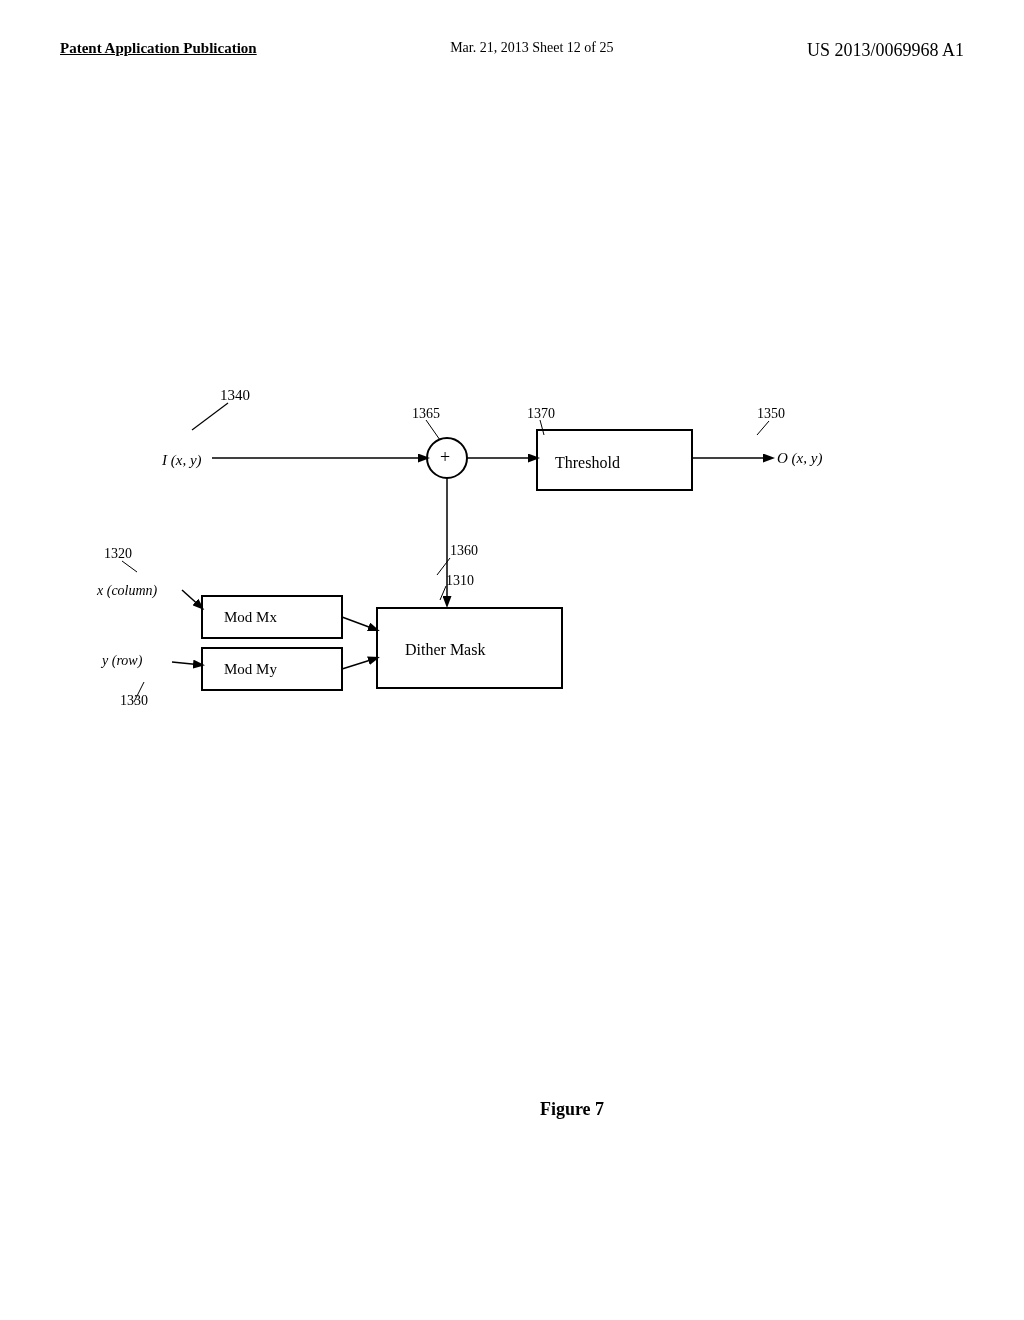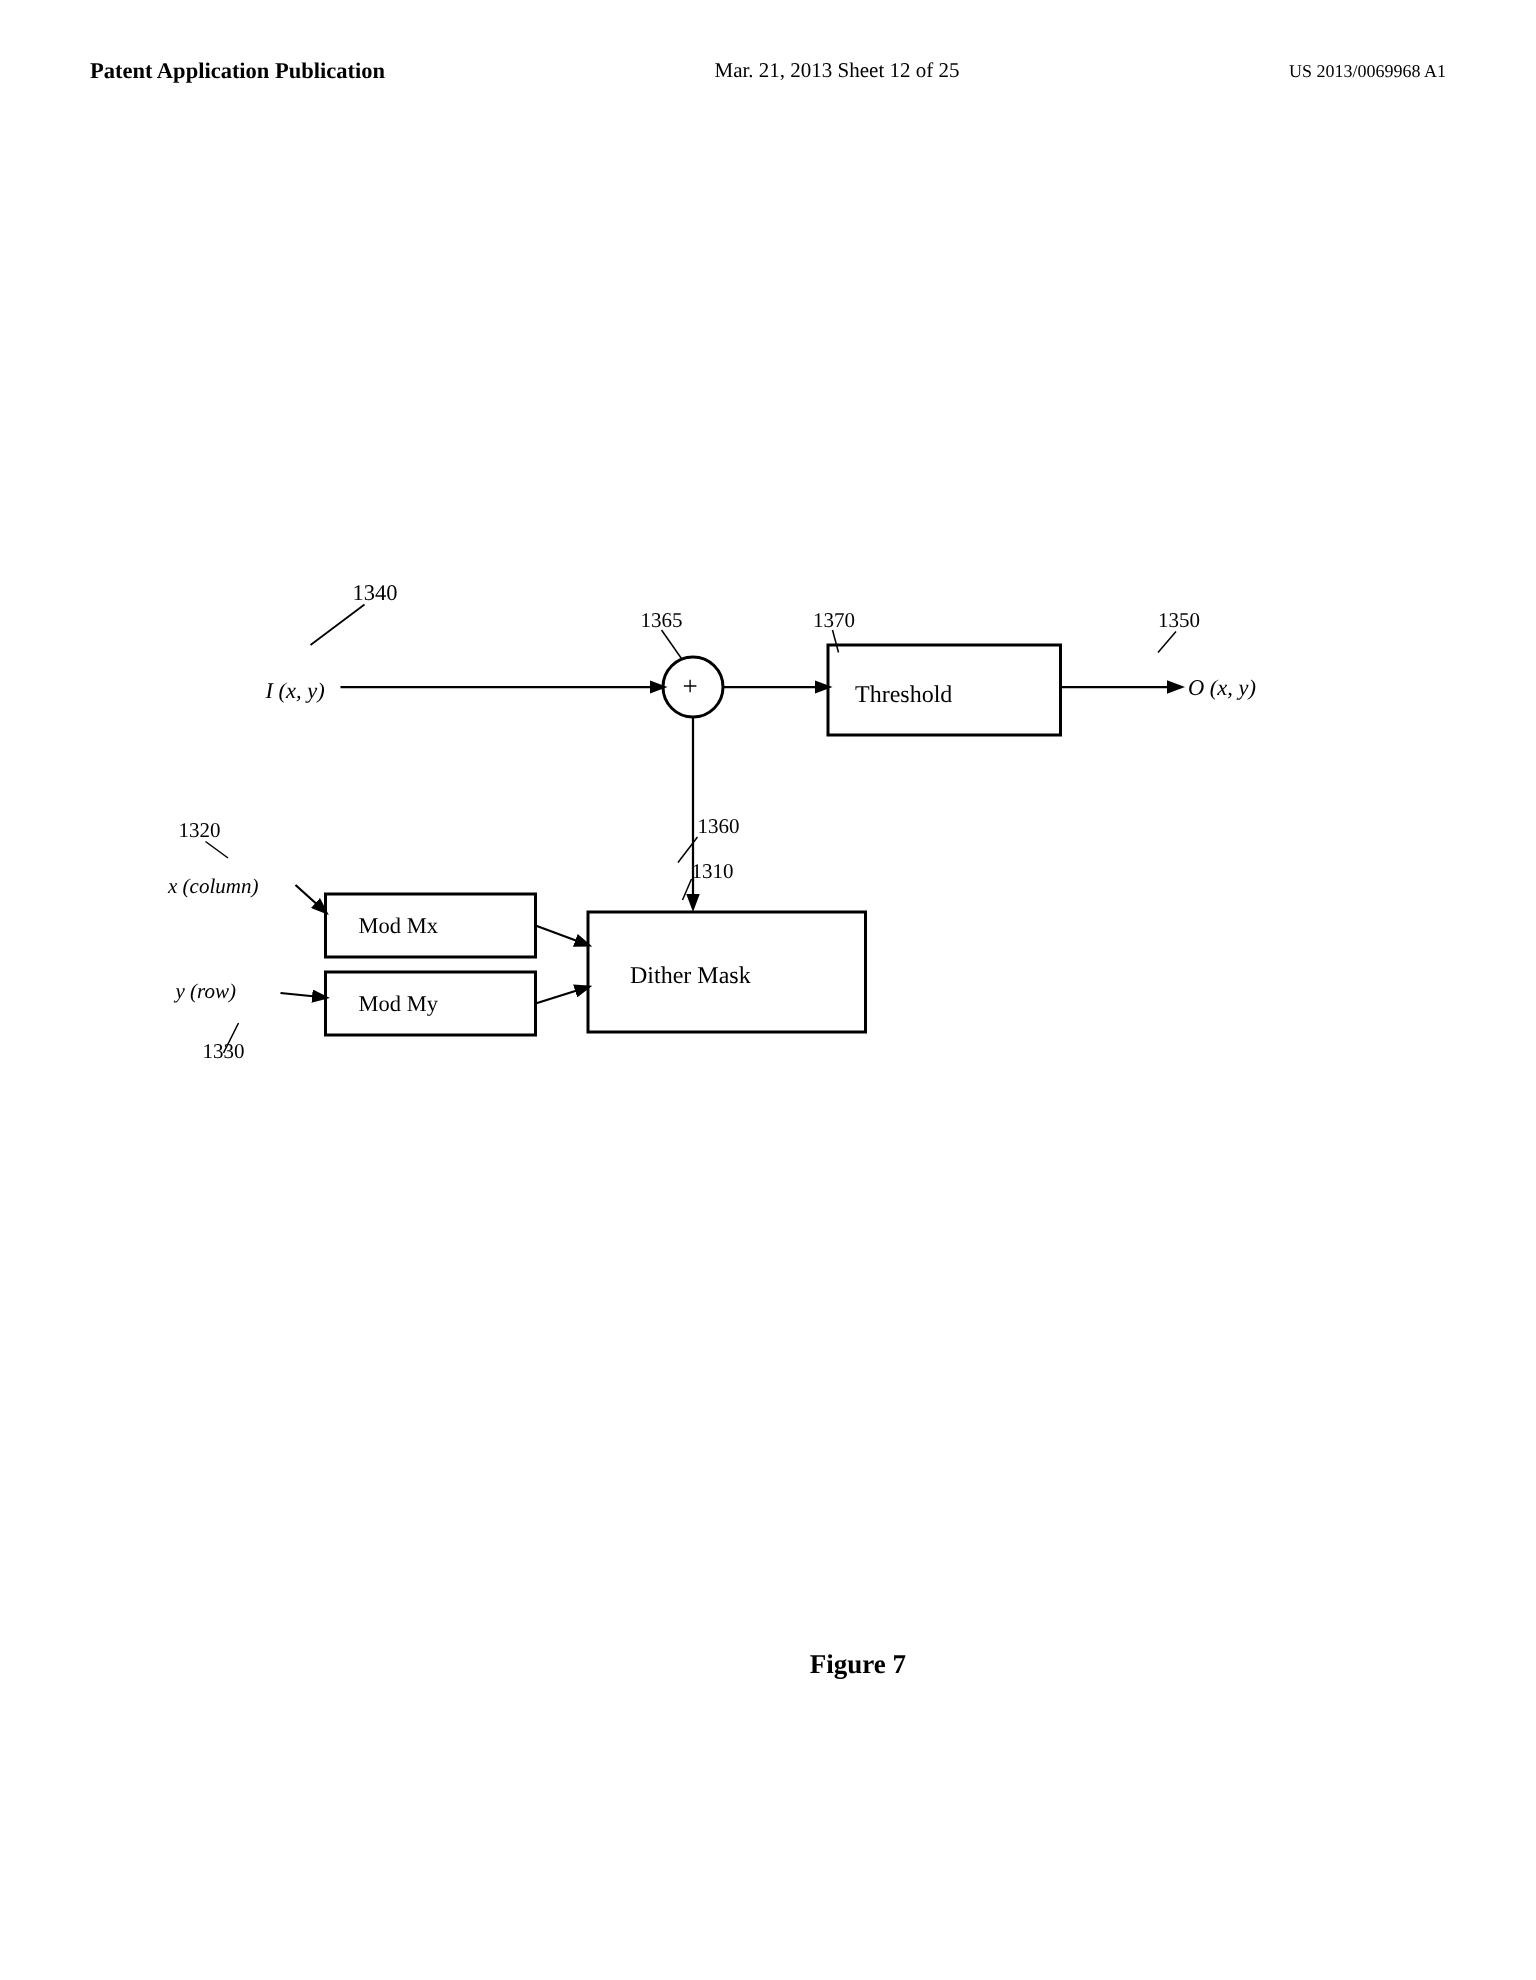--- a/index.html
+++ b/index.html
@@ -26,38 +26,39 @@
       justify-content: space-between;
       align-items: flex-start;
       padding-bottom: 10px;
       border-bottom: none;
       font-size: 14px;
     }
 
     .header-left {
       font-weight: bold;
       font-size: 15px;
+      text-decoration: underline;
     }
 
     .header-center {
       font-size: 14px;
       text-align: center;
       font-family: Liberation Serif, serif;
     }
 
     .header-right {
-      font-size: 12px;
+      font-size: 18px;
       text-align: left;
     }
 
     
     .diagram-container {
       position: absolute;
       top: 280px;
-      left: 87px;
+      left: 72px;
       width: 860px;
       height: 520px;
     }
 
     .diagram-svg {
       width: 100%;
       height: 100%;
     }
 
     

